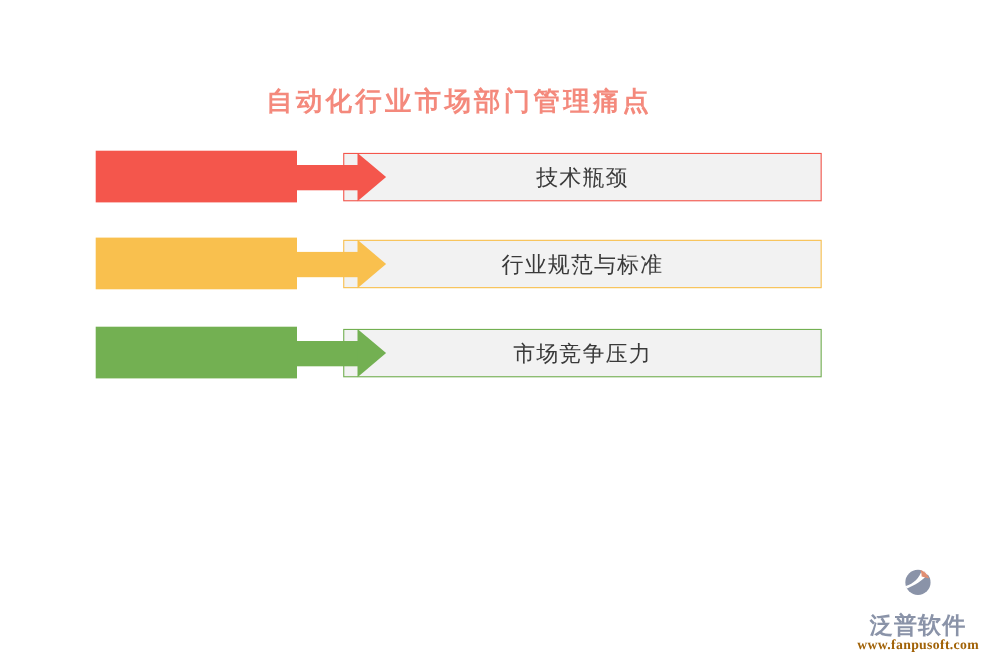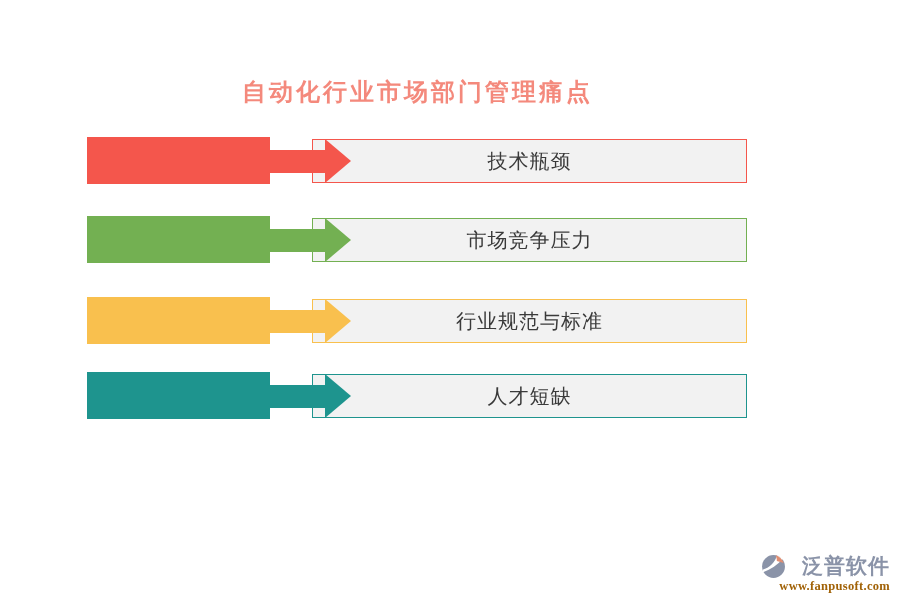--- a/index.html
+++ b/index.html
@@ -72,20 +72,21 @@
     right: 10px;
     bottom: 8px;
     text-align: right;
     line-height: 1;
   }
   .brand-row {
     display: flex;
     align-items: center;
     justify-content: flex-end;
     gap: 16px;
+    flex-direction: column;
   }
   .brand {
     font-size: 21px;
     font-weight: bold;
     letter-spacing: 1px;
     white-space: nowrap;
   }
   .url {
     font-size: 12.5px;
     font-weight: bold;
@@ -107,45 +108,37 @@
     <div class="row">
       <div class="bar" style="background-color: rgb(244, 86, 76);"></div>
       <div class="shaft" style="background-color: rgb(244, 86, 76);"></div>
       <div class="head" style="border-left-color: rgb(244, 86, 76);"></div>
       <div class="label-box" style="border-color: rgb(244, 86, 76); background-color: rgb(242, 242, 242); color: rgb(58, 58, 58);">
         <span>技术瓶颈</span>
       </div>
     </div>
 
     <div class="row">
-      <div class="bar" style="background-color: rgb(115, 176, 82);"></div>
-      <div class="shaft" style="background-color: rgb(115, 176, 82);"></div>
-      <div class="head" style="border-left-color: rgb(115, 176, 82);"></div>
-      <div class="label-box" style="border-color: rgb(115, 176, 82); background-color: rgb(242, 242, 242); color: rgb(58, 58, 58);">
-        <span>市场竞争压力</span>
-      </div>
-    </div>
-
-    <div class="row">
       <div class="bar" style="background-color: rgb(249, 192, 78);"></div>
       <div class="shaft" style="background-color: rgb(249, 192, 78);"></div>
       <div class="head" style="border-left-color: rgb(249, 192, 78);"></div>
       <div class="label-box" style="border-color: rgb(249, 192, 78); background-color: rgb(242, 242, 242); color: rgb(58, 58, 58);">
         <span>行业规范与标准</span>
       </div>
     </div>
 
     <div class="row">
-      <div class="bar" style="background-color: rgb(30, 148, 142);"></div>
-      <div class="shaft" style="background-color: rgb(30, 148, 142);"></div>
-      <div class="head" style="border-left-color: rgb(30, 148, 142);"></div>
-      <div class="label-box" style="border-color: rgb(30, 148, 142); background-color: rgb(242, 242, 242); color: rgb(58, 58, 58);">
-        <span>人才短缺</span>
+      <div class="bar" style="background-color: rgb(115, 176, 82);"></div>
+      <div class="shaft" style="background-color: rgb(115, 176, 82);"></div>
+      <div class="head" style="border-left-color: rgb(115, 176, 82);"></div>
+      <div class="label-box" style="border-color: rgb(115, 176, 82); background-color: rgb(242, 242, 242); color: rgb(58, 58, 58);">
+        <span>市场竞争压力</span>
       </div>
     </div>
+
 
   </div>
 
   <div class="footer">
     <div class="brand-row">
       <svg class="logo-icon" viewBox="0 0 24 24">
         <circle cx="12" cy="12" r="11" fill="#8A93A8"></circle>
         <path d="M1.5,15 C8,13.5 13.5,8 15.5,1.2 L21,4.5 C16,10.5 9.5,14.5 2,17.5 Z" fill="#ffffff"></path>
         <path d="M14,1.2 C17.5,2.2 20.5,5 21.8,8.6 L15.2,6.8 C15.3,4.8 14.8,2.8 14,1.2 Z" fill="#E08E72"></path>
       </svg>

